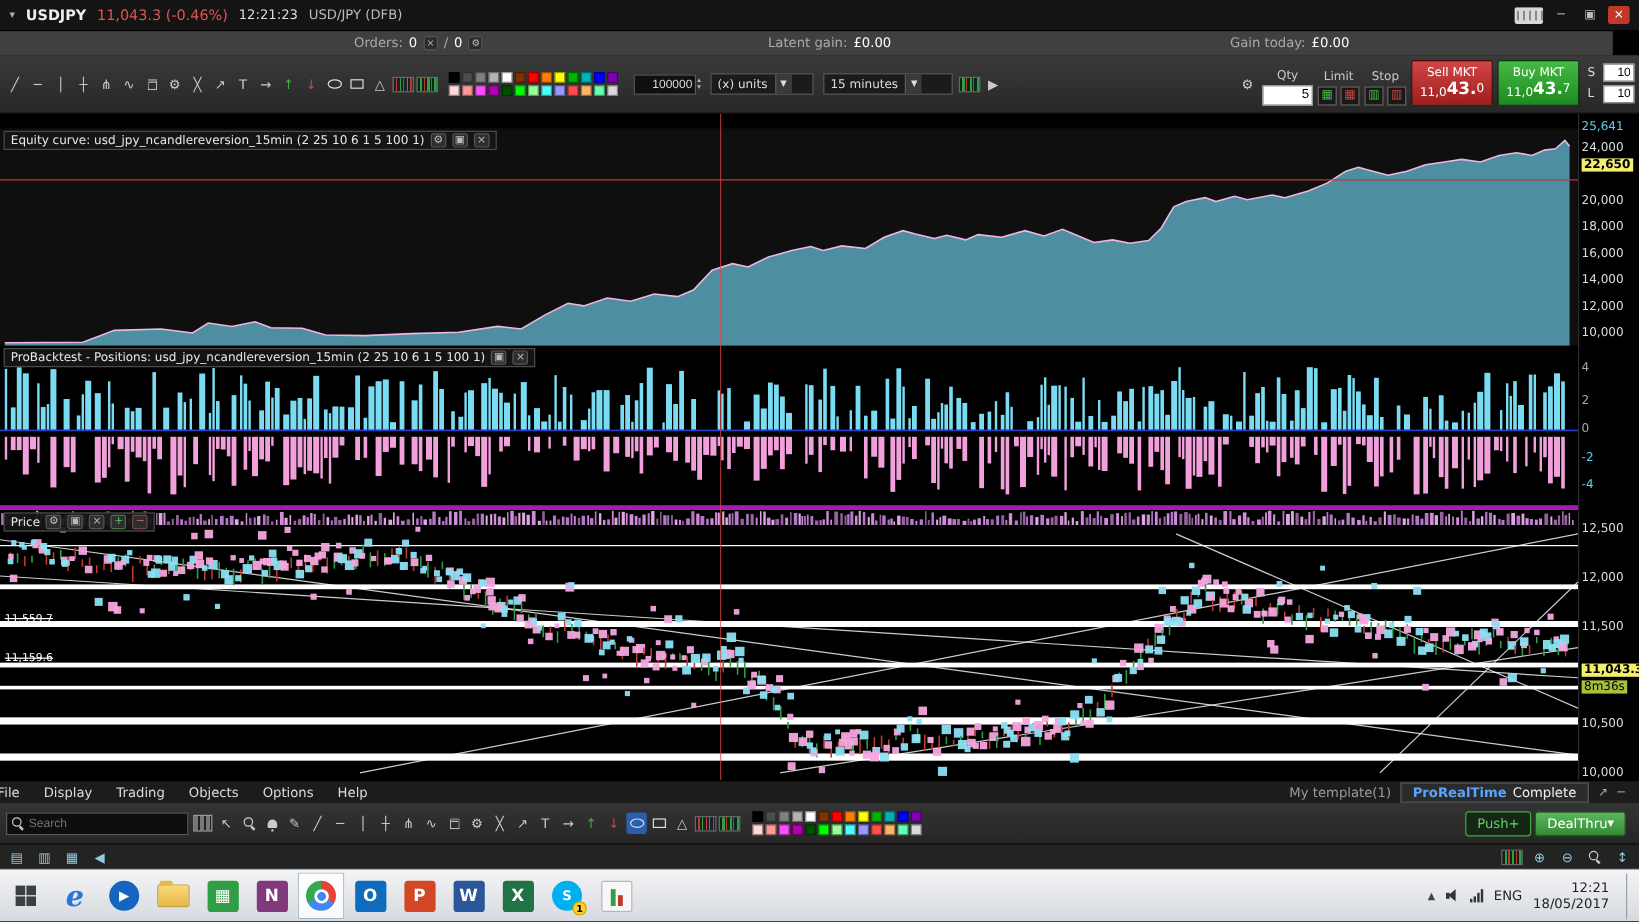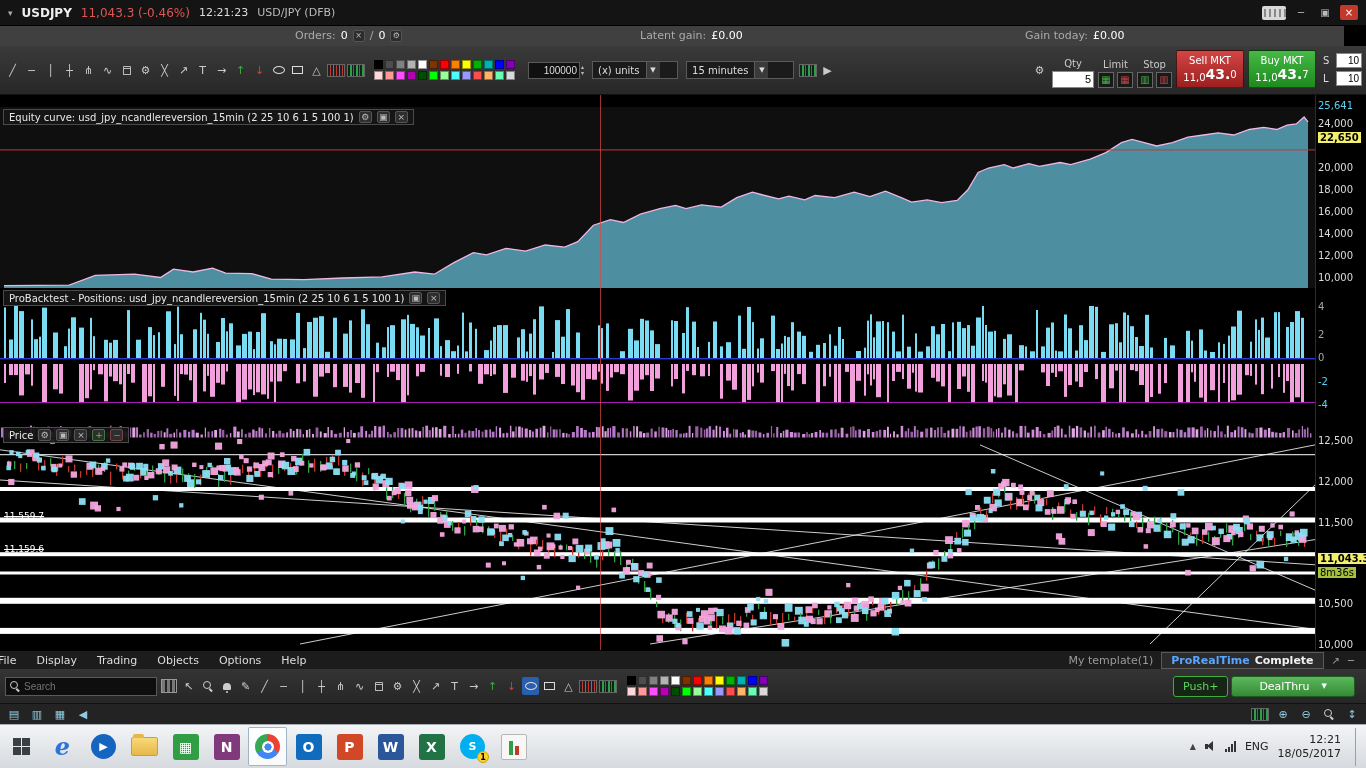--- a/index.html
+++ b/index.html
@@ -58,21 +58,21 @@
 .sellbtn{background:linear-gradient(#d24545,#9e1f1f)}
 .buybtn{background:linear-gradient(#46b946,#1d8a1e)}
 .sl-col{display:flex;flex-direction:column;gap:3px;margin-left:3px;padding-bottom:2px}
 .sl-row{display:flex;align-items:center;gap:4px}
 .sl-lab{width:9px;color:#ddd;font-size:10px}
 .sl-box{width:26px;height:15px;background:#fff;color:#000;text-align:right;font-size:10px;border:1px solid #888;padding-right:2px}
 
 #charts{position:absolute;top:95px;left:0;width:1366px;height:555px;background:#000}
 .panel{position:absolute;left:0;width:1315px;overflow:hidden}
 #equity-panel{top:12px;height:193px;background:#0f0f0f;border-bottom:1px solid #3a3a3a}
-#positions-panel{top:193px;height:115px;background:#000;border-bottom:1px solid #a21caf}
+#positions-panel{top:193px;height:137px;background:#000;border-bottom:4px solid #a21caf}
 #price-panel{top:330px;height:225px;background:#000}
 .ptitle{position:absolute;left:3px;top:2px;display:flex;align-items:center;gap:5px;background:rgba(22,22,22,.93);border:1px solid #4a4a4a;padding:1px 5px;font-size:10px;color:#e8e8e8;z-index:6;white-space:nowrap}
 .pticon{width:13px;height:12px;display:flex;align-items:center;justify-content:center;font-size:9px;color:#bbb;background:#2e2e2e;border:1px solid #555;border-radius:2px}
 .pticon.grn{color:#5c5;border-color:#474}.pticon.red{color:#d66;border-color:#744}
 #crosshair-v{position:absolute;left:600px;top:0;width:1px;height:555px;background:rgba(225,70,70,.7);z-index:4}
 #axis-col{position:absolute;left:1315px;top:0;width:33px;height:555px;background:#000;border-left:1px solid #2c2c2c;z-index:5}
 .axlbl{position:absolute;left:2px;font-size:10px;color:#ddd;white-space:nowrap}
 .axlbl.cyan{color:#5ad2f0}
 .axlbl.dim{color:#a8a8a8}
 .axlbl.hl-yellow{background:#f2ee6e;color:#000;padding:0 2px;font-weight:bold}
@@ -80,29 +80,29 @@
 #strip-numbers{position:absolute;left:128px;top:2px;width:1180px;font-size:8px;letter-spacing:2px;color:#eee;white-space:nowrap;overflow:hidden;z-index:3}
 .plbl{position:absolute;left:4px;font-size:9px;color:#fff;z-index:5;text-decoration:line-through}
 
 #menubar{position:absolute;top:650px;left:0;width:1366px;height:19px;background:#1c1c1c;display:flex;align-items:center;gap:20px;padding:0 12px;border-top:1px solid #000}
 .mitem{color:#ddd;font-size:11px}
 .mitem:first-child{margin-left:-14px}
 #menubar .right{margin-left:auto;display:flex;align-items:center;gap:8px}
 .tmpl{color:#9a9a9a}
 .brandbox{background:#2b2b2b;border:1px solid #5a5a5a;padding:0 9px;height:17px;display:flex;align-items:center;gap:5px}
 .brand-blue{color:#58a6ff;font-weight:bold}
-.brand-white{color:#f0f0f0;font-weight:bold}
+.brand-white{color:#f0f0f0;font-weight:normal}
 .mico{color:#aaa;font-size:10px}
 
 #toolbar2{position:absolute;top:669px;left:0;width:1366px;height:34px;background:linear-gradient(#343434,#262626);display:flex;align-items:center;gap:3px;padding:0 5px}
 .searchbox{display:flex;align-items:center;background:#0e0e0e;border:1px solid #5a5a5a;width:152px;height:19px;padding:0 4px;gap:4px}
 .searchbox input{flex:1;background:transparent;border:none;outline:none;color:#ddd;font-size:10px;min-width:0}
 .gridico{width:16px;height:14px;border:1px solid #999;background:repeating-linear-gradient(90deg,#777 0 3px,#222 3px 5px)}
 .push-btn{margin-left:auto;height:21px;padding:0 9px;border:1px solid #3cae3c;border-radius:3px;background:#172517;color:#5fd35f;font-size:11px;display:flex;align-items:center}
-.deal-btn{height:21px;padding:0 27px;border-radius:3px;background:linear-gradient(#5cb85c,#358a35);color:#fff;font-size:11px;display:flex;align-items:center;gap:12px;border:1px solid #1c5c1c;margin-right:6px}
+.deal-btn{height:21px;padding:0 9px;border-radius:3px;background:linear-gradient(#5cb85c,#358a35);color:#fff;font-size:11px;display:flex;align-items:center;gap:0;border:1px solid #1c5c1c;margin-right:6px}
 
 #statusbar{position:absolute;top:703px;left:0;width:1366px;height:21px;background:#232323;display:flex;align-items:center;gap:5px;padding:0 5px;border-top:1px solid #111}
 .sti{min-width:18px;height:16px;display:flex;align-items:center;justify-content:center;color:#8ecbe0;font-size:11px;border-radius:2px}
 #statusbar .right{margin-left:auto;display:flex;align-items:center;gap:5px}
 
 #taskbar{position:absolute;top:724px;left:0;width:1366px;height:44px;background:linear-gradient(#f3f4f6,#d6dade);display:flex;align-items:center;gap:2px;padding:0 2px;border-top:1px solid #a8adb3;color:#222}
 .tb-item{width:39px;height:39px;display:flex;align-items:center;justify-content:center;border-radius:2px;position:relative}
 .tb-item.active{background:rgba(255,255,255,.85);box-shadow:inset 0 0 0 1px #9fb4c4}
 .win-logo{width:18px;height:18px;display:grid;grid-template-columns:8px 8px;grid-template-rows:8px 8px;gap:1px}
 .win-logo i{background:#3a3f44}

